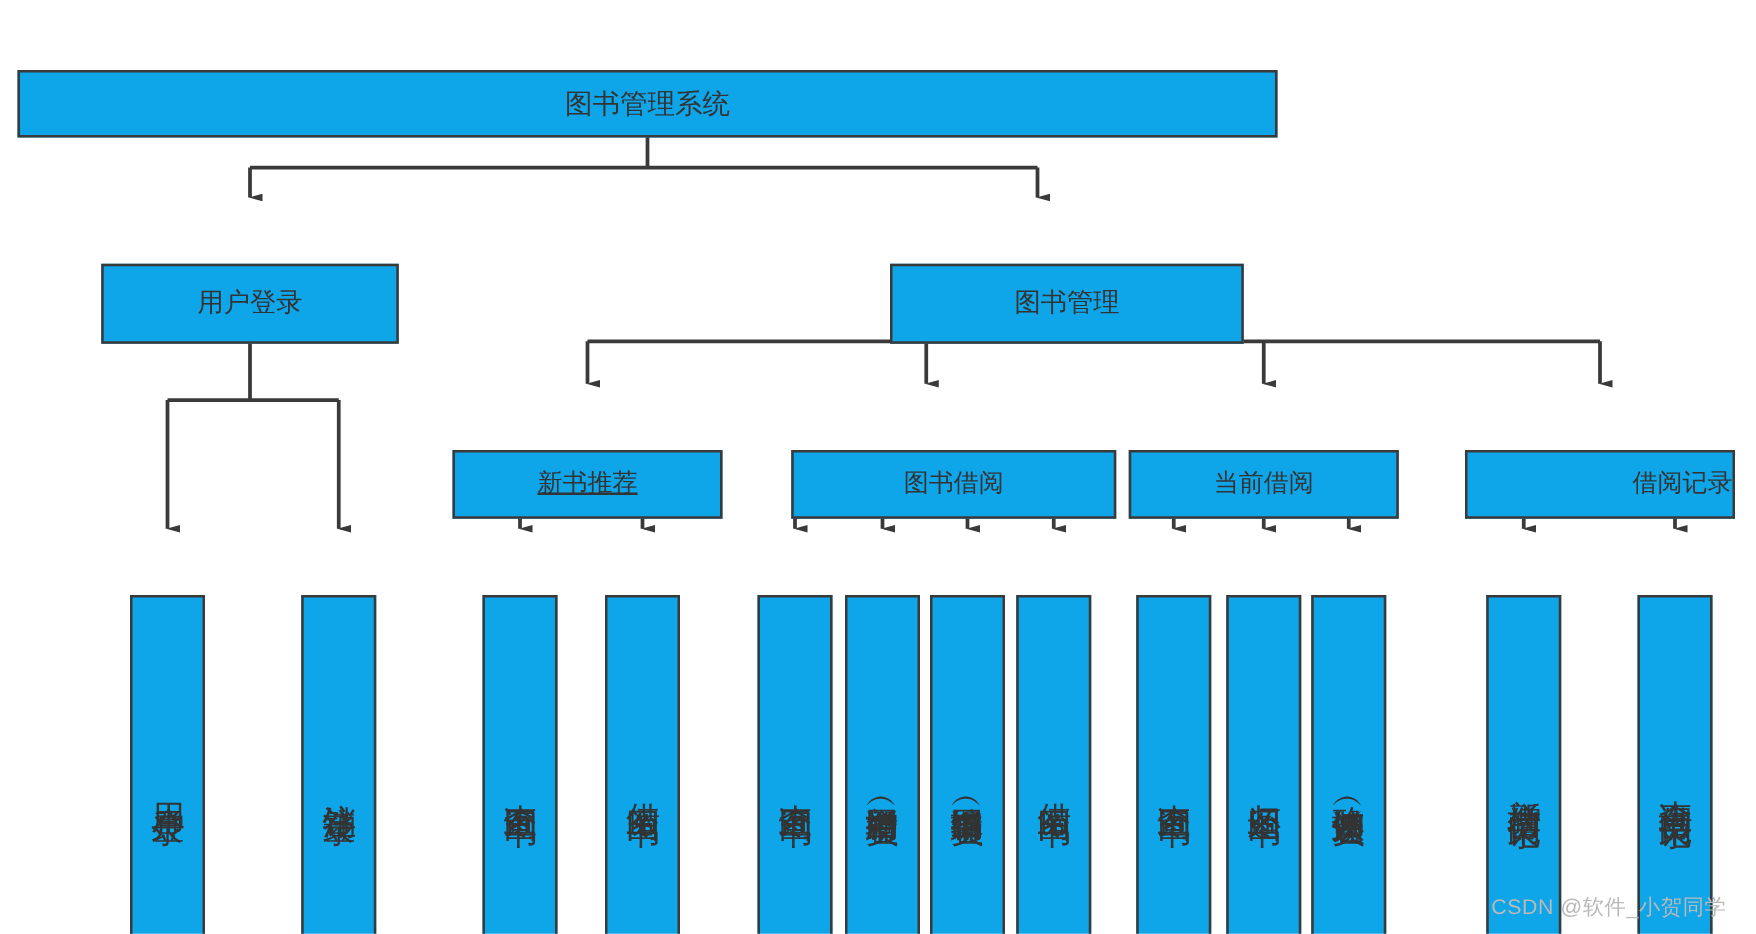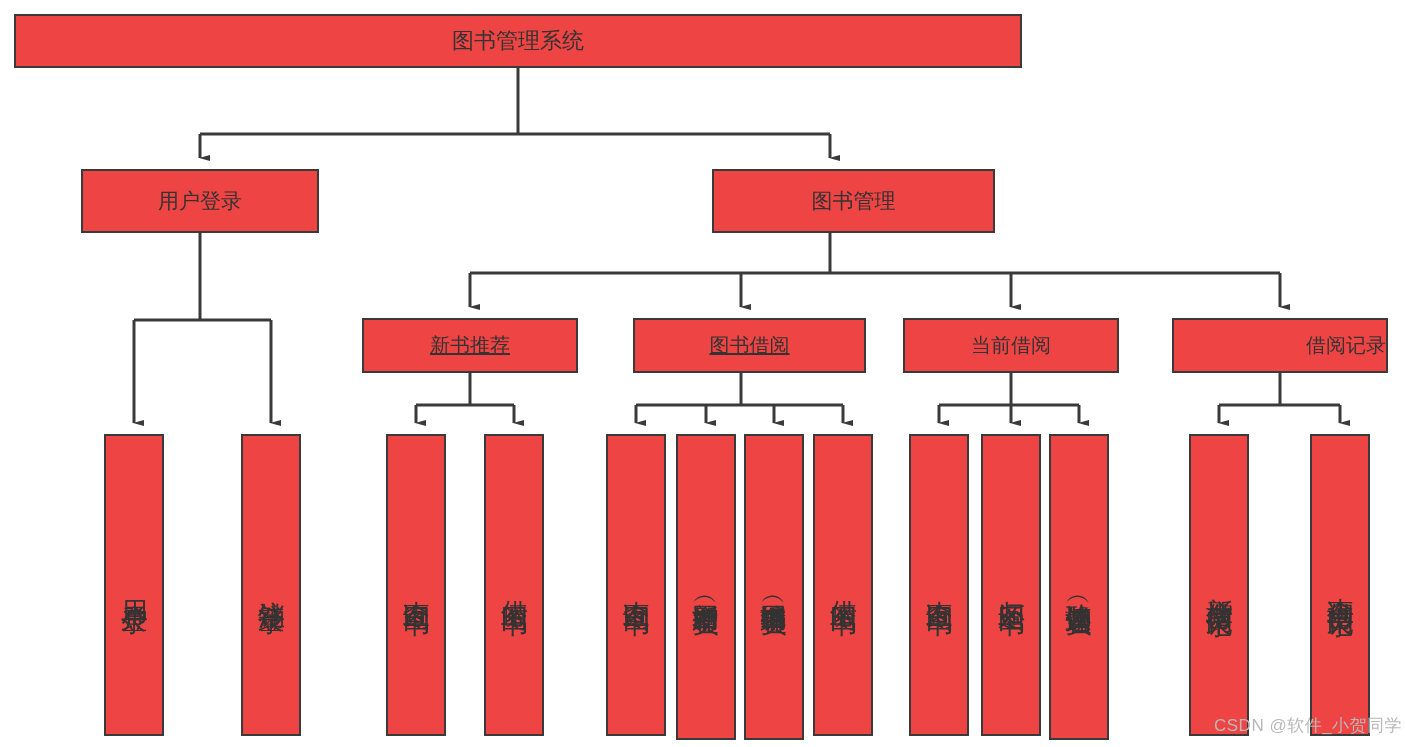--- a/index.html
+++ b/index.html
@@ -8,27 +8,28 @@
     background:#ffffff;
     font-family:"Liberation Sans","DejaVu Sans",sans-serif;
     overflow:hidden;
   }
   #canvas{position:relative;width:1405px;height:747px;}
   svg#wires{position:absolute;left:0;top:0;width:1405px;height:747px;}
 
   .node{
     position:absolute;
     box-sizing:border-box;
-    background:#ef4444;
+    background:#0ea5e9;
     border:2px solid #3a3a3a;
     display:flex;
     align-items:center;
     justify-content:center;
     color:#333333;
     z-index:2;
+    margin-top:42px;
   }
   .node .lbl{
     display:block;
     text-align:center;
     line-height:1.12;
     white-space:nowrap;
   }
 
   
   #n-root{left:14px;top:14px;width:1008px;height:54px;}
@@ -37,21 +38,21 @@
   
   .lvl2{height:64px;}
   .lvl2 .lbl{font-size:21px;}
   #n-login{left:81px;top:169px;width:238px;}
   #n-books{left:712px;top:169px;width:283px;}
 
   
   .lvl3{height:55px;}
   .lvl3 .lbl{font-size:20px;}
   #n-newrec{left:362px;top:318px;width:216px;text-decoration:underline;}
-  #n-borrow{left:633px;top:318px;width:233px;text-decoration:underline;}
+  #n-borrow{left:633px;top:318px;width:260px;}
   #n-current{left:903px;top:318px;width:216px;}
   #n-record{left:1172px;top:318px;width:216px;justify-content:flex-end;}
 
   
   .leaf{
     width:60px;
     align-items:center;
     justify-content:center;
   }
   .leaf .lbl{
@@ -82,21 +83,20 @@
   #l13{left:1310px;}
 
   #watermark{
     position:absolute;
     left:1193px;top:714px;
     font-size:17px;
     color:#b9b9b9;
     letter-spacing:.5px;
     z-index:3;
     white-space:nowrap;
-    margin-left:21px;
   }
 </style>
 </head>
 <body>
 
 <div id="canvas">
 
   <svg id="wires" viewBox="0 0 1405 747">
     <defs>
       <marker id="arw" markerWidth="10" markerHeight="11" refX="3" refY="10" orient="auto" markerUnits="userSpaceOnUse">

